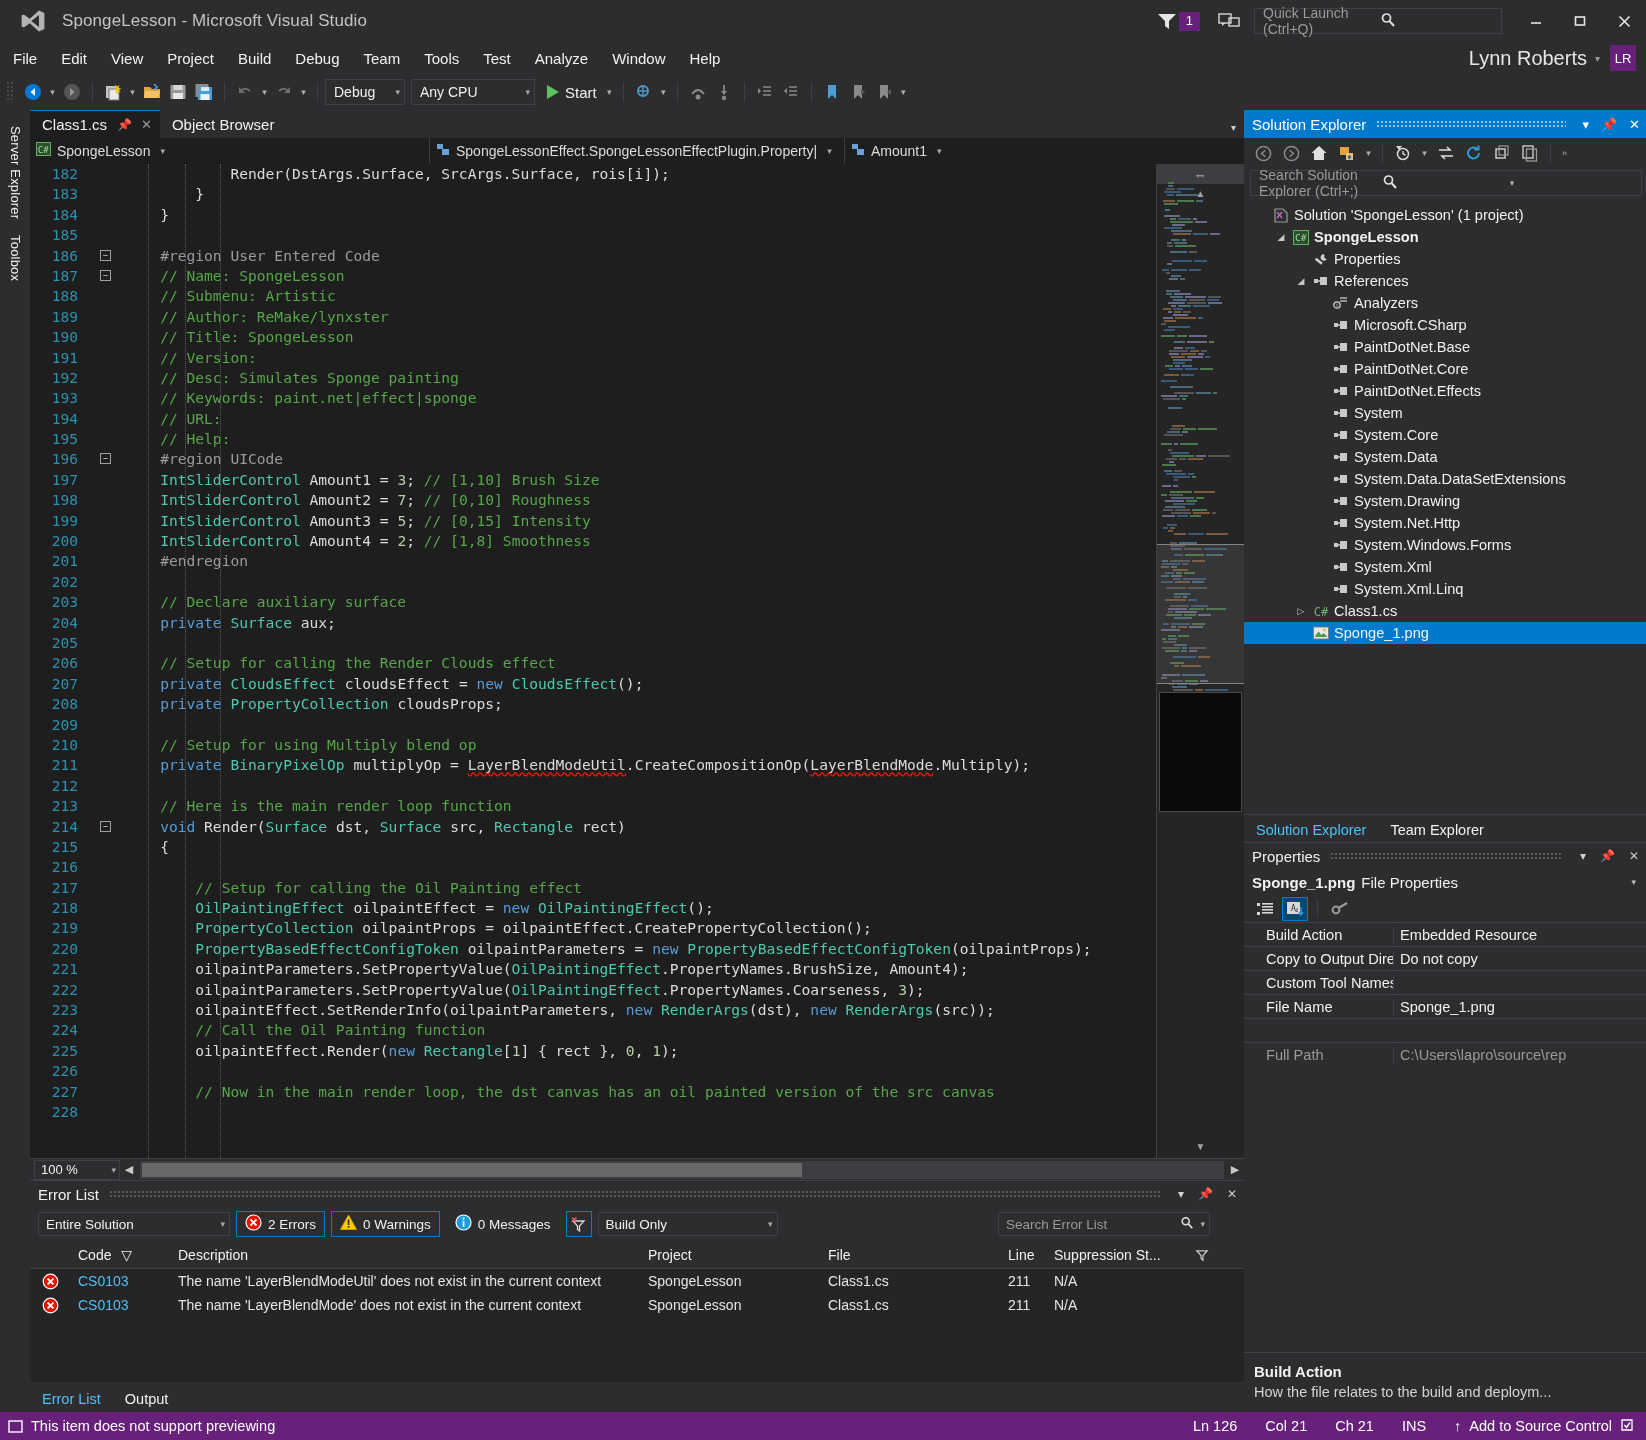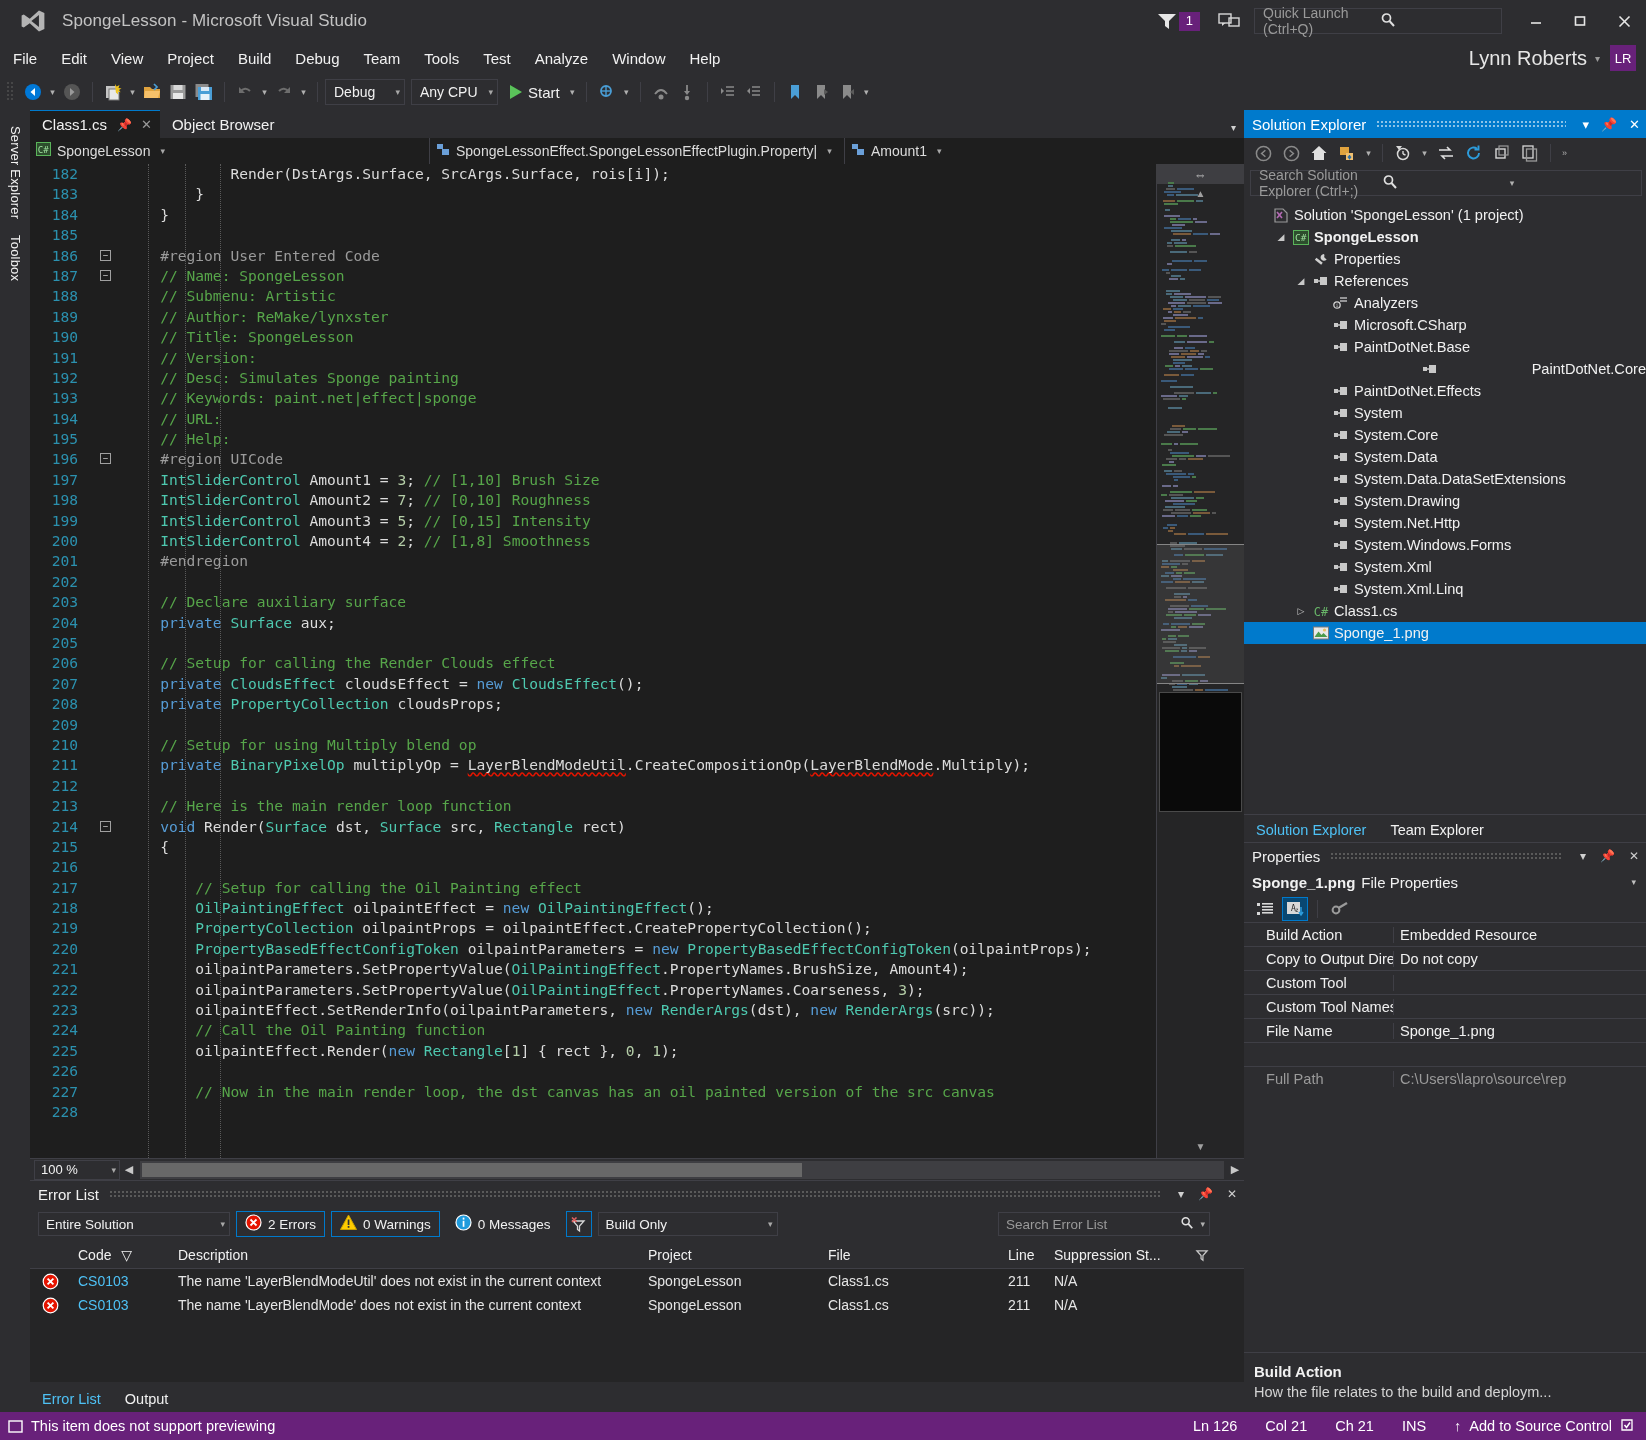--- a/index.html
+++ b/index.html
@@ -364,21 +364,21 @@
           <path d="M14 9 q-5 -6 -10 -1" fill="none" stroke="#6d6d6d" stroke-width="2"></path>
           <path d="M15 4 L15 10 L9 10 Z" fill="#6d6d6d"></path>
         </svg>
     </div>
     <div class="tb-caret">▾</div>
     <div class="tb-sep"></div>
     <div class="tb-combo" style="width:80px">
       <span class="lbl">Debug</span>
       <span class="cc">▾</span>
     </div>
-    <div class="tb-combo" style="width:87px">
+    <div class="tb-combo" style="width:124px">
       <span class="lbl">Any CPU</span>
       <span class="cc">▾</span>
     </div>
     <div class="start-btn">
       <span class="tri-play"></span>
       <span class="lbl">Start</span>
     </div>
     <div class="tb-caret">▾</div>
     <div class="tb-sep"></div>
     <div class="tb-btn">
@@ -1448,21 +1448,21 @@
               <span class="exp"></span>
               <span class="ic">
                 <svg width="16" height="14" viewBox="0 0 16 14">
                   <rect x="1" y="5" width="4" height="4" fill="#c8c8c8"></rect>
                   <rect x="7" y="3" width="7" height="8" fill="#c8c8c8"></rect>
                   <line x1="5" y1="7" x2="7" y2="7" stroke="#c8c8c8" stroke-width="1.4"></line>
                 </svg>
               </span>
               <span class="lbl">PaintDotNet.Base</span>
             </div>
-            <div class="tn" style="padding-left: 68px; justify-content: space-between;">
+            <div class="tn" style="padding-left: 68px;">
               <span class="exp"></span>
               <span class="ic">
                 <svg width="16" height="14" viewBox="0 0 16 14">
                   <rect x="1" y="5" width="4" height="4" fill="#c8c8c8"></rect>
                   <rect x="7" y="3" width="7" height="8" fill="#c8c8c8"></rect>
                   <line x1="5" y1="7" x2="7" y2="7" stroke="#c8c8c8" stroke-width="1.4"></line>
                 </svg>
               </span>
               <span class="lbl">PaintDotNet.Core</span>
             </div>
@@ -1648,24 +1648,20 @@
         <div class="proprows" id="proprows">
             <div class="prow">
               <div class="pk">Build Action</div>
               <div class="pv">Embedded Resource</div>
             </div>
             <div class="prow">
               <div class="pk">Copy to Output Dire·</div>
               <div class="pv">Do not copy</div>
             </div>
             <div class="prow">
-              <div class="pk">Custom Tool</div>
-              <div class="pv"></div>
-            </div>
-            <div class="prow">
               <div class="pk">Custom Tool Namesp</div>
               <div class="pv"></div>
             </div>
             <div class="prow">
               <div class="pk">File Name</div>
               <div class="pv">Sponge_1.png</div>
             </div>
             <div class="prow dim">
               <div class="pk">Full Path</div>
               <div class="pv">C:\Users\lapro\source\rep</div>

